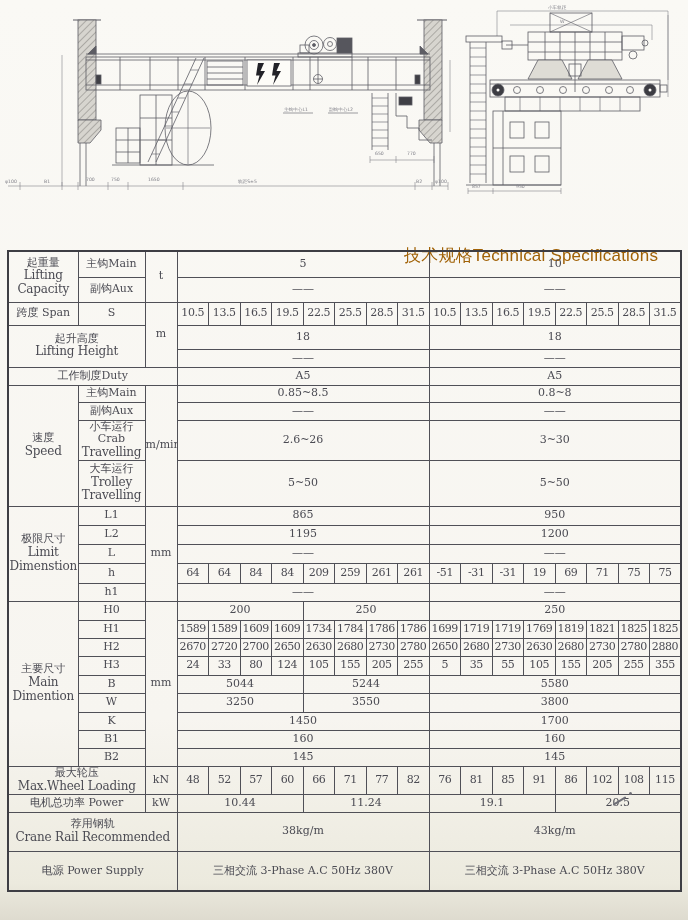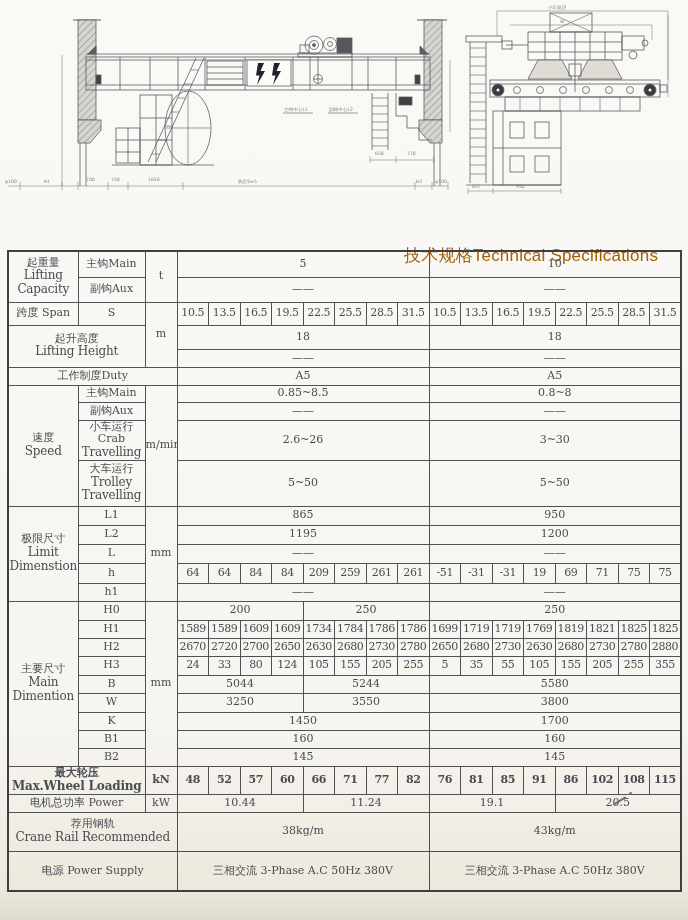--- a/index.html
+++ b/index.html
@@ -446,21 +446,21 @@
     <td>B1</td>
     <td colspan="8" class="val">160</td>
     <td colspan="8" class="val">160</td>
   </tr>
   <tr style="height:18px;">
     <td>B2</td>
     <td colspan="8" class="val">145</td>
     <td colspan="8" class="val">145</td>
   </tr>
 
-  <tr style="height:28px;font-weight:bold;">
+  <tr style="height:28px;">
     <td colspan="2">
       <span class="cnl">最大轮压</span>
       <span class="en">Max.Wheel Loading</span>
     </td>
     <td class="unit">kN</td>
     <td class="num">48</td>
     <td class="num">52</td>
     <td class="num">57</td>
     <td class="num">60</td>
     <td class="num">66</td>

